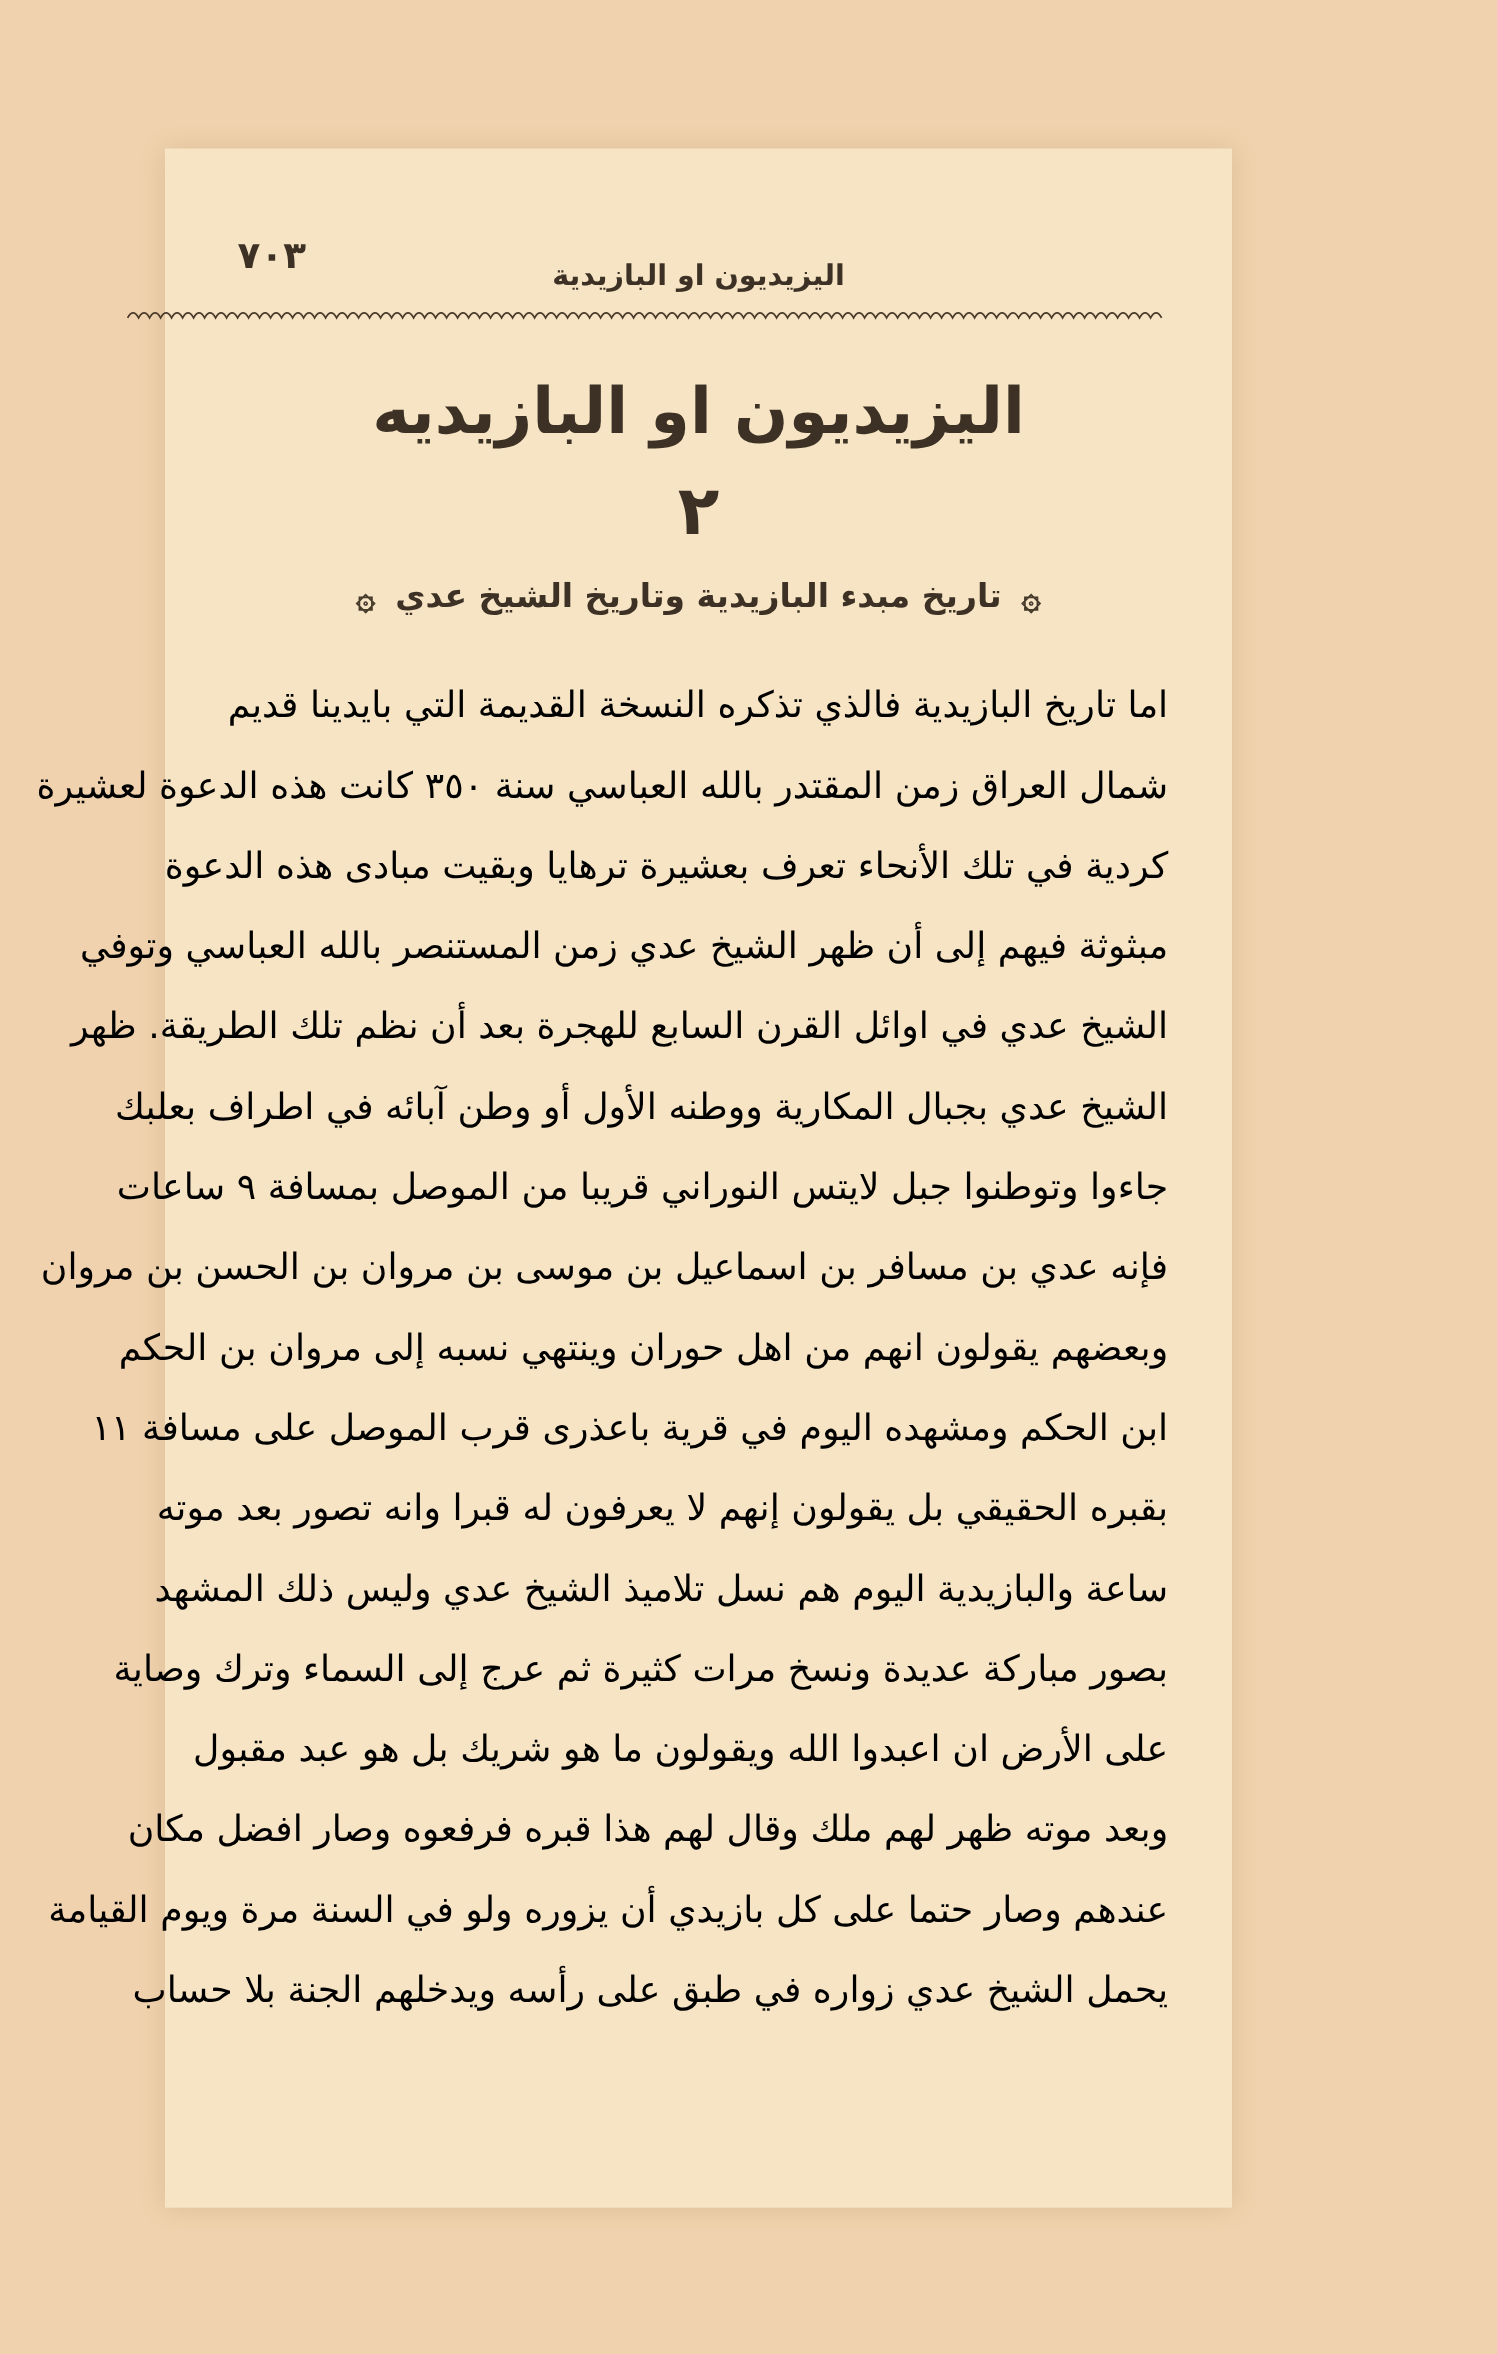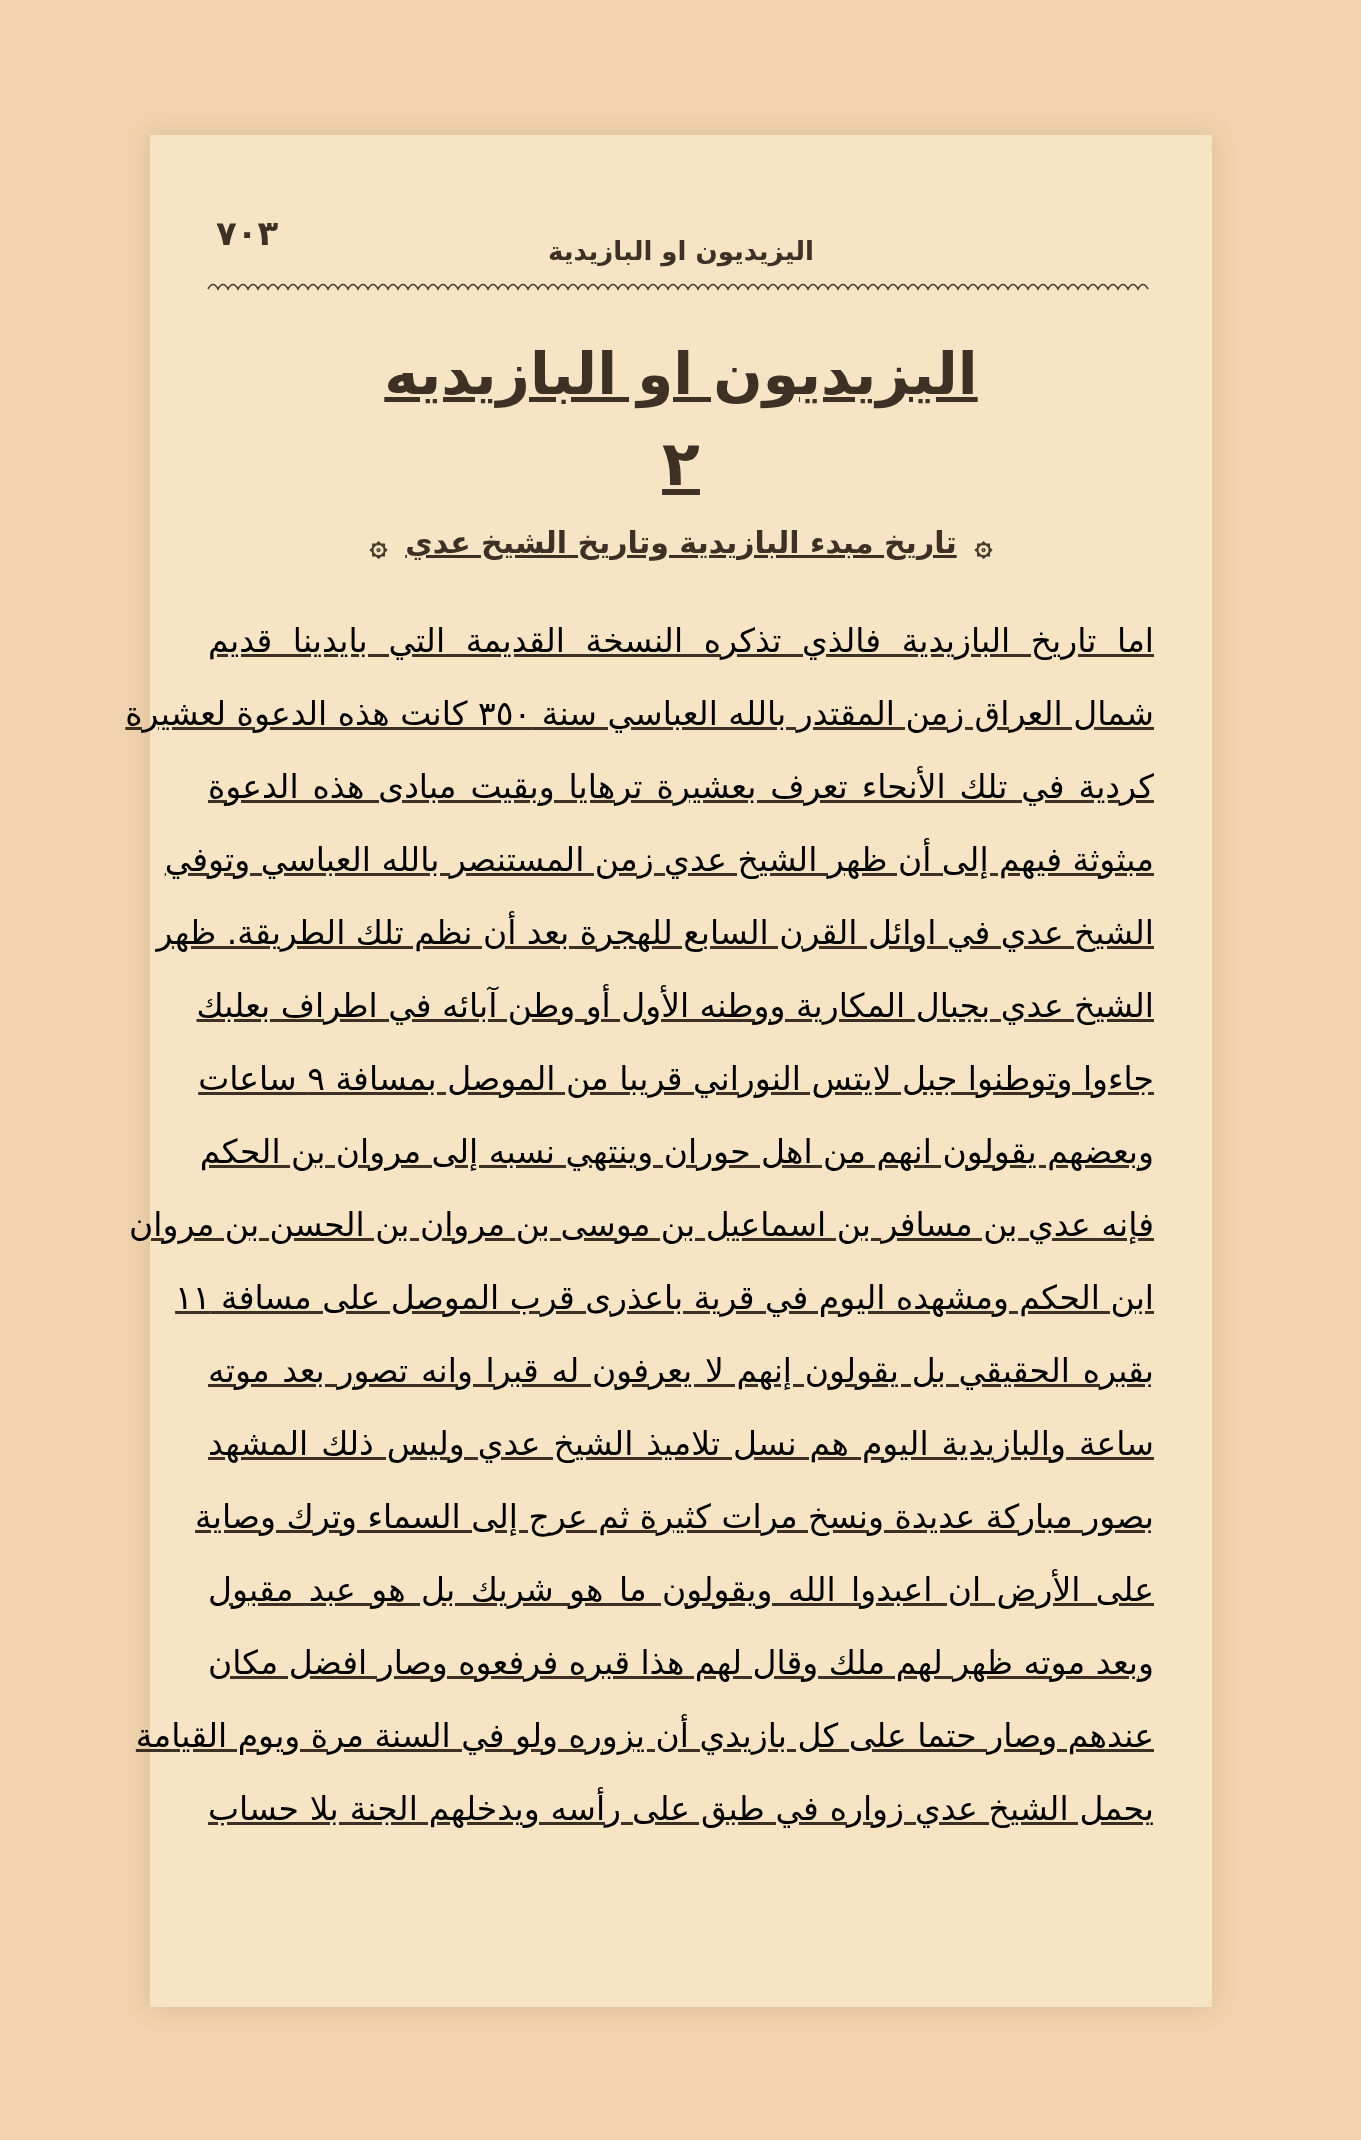--- a/index.html
+++ b/index.html
@@ -15,28 +15,27 @@
     position: relative;
   }
   .scan-wrap {
     position: absolute;
     inset: 0;
   }
   .page {
     position: absolute;
     left: 150px;
     top: 135px;
-    width: 1062px;
+    width: 970px;
     height: 1872px;
     background: #f6e4c4;
     box-shadow: 0 0 22px rgba(120, 90, 50, 0.18);
     color: #3c3124;
     box-sizing: border-box;
     padding: 0 58px;
-    text-decoration: underline;
   }
   .header-row {
     position: relative;
     margin-top: 78px;
     height: 52px;
   }
   .page-number {
     position: absolute;
     left: 8px;
     top: 0;
@@ -124,22 +123,22 @@
     </div>
 
     <div class="body-text">
       <div class="body-line">اما تاريخ البازيدية فالذي تذكره النسخة القديمة التي بايدينا قديم</div>
       <div class="body-line">شمال العراق زمن المقتدر بالله العباسي سنة ٣٥٠ كانت هذه الدعوة لعشيرة</div>
       <div class="body-line">كردية في تلك الأنحاء تعرف بعشيرة ترهايا وبقيت مبادى هذه الدعوة</div>
       <div class="body-line">مبثوثة فيهم إلى أن ظهر الشيخ عدي زمن المستنصر بالله العباسي وتوفي</div>
       <div class="body-line">الشيخ عدي في اوائل القرن السابع للهجرة بعد أن نظم تلك الطريقة. ظهر</div>
       <div class="body-line">الشيخ عدي بجبال المكارية ووطنه الأول أو وطن آبائه في اطراف بعلبك</div>
       <div class="body-line">جاءوا وتوطنوا جبل لايتس النوراني قريبا من الموصل بمسافة ٩ ساعات</div>
+      <div class="body-line">فإنه عدي بن مسافر بن اسماعيل بن موسى بن مروان بن الحسن بن مروان</div>
       <div class="body-line">وبعضهم يقولون انهم من اهل حوران وينتهي نسبه إلى مروان بن الحكم</div>
-      <div class="body-line">فإنه عدي بن مسافر بن اسماعيل بن موسى بن مروان بن الحسن بن مروان</div>
       <div class="body-line">ابن الحكم ومشهده اليوم في قرية باعذرى قرب الموصل على مسافة ١١</div>
       <div class="body-line">بقبره الحقيقي بل يقولون إنهم لا يعرفون له قبرا وانه تصور بعد موته</div>
       <div class="body-line">ساعة والبازيدية اليوم هم نسل تلاميذ الشيخ عدي وليس ذلك المشهد</div>
       <div class="body-line">بصور مباركة عديدة ونسخ مرات كثيرة ثم عرج إلى السماء وترك وصاية</div>
       <div class="body-line">على الأرض ان اعبدوا الله ويقولون ما هو شريك بل هو عبد مقبول</div>
       <div class="body-line">وبعد موته ظهر لهم ملك وقال لهم هذا قبره فرفعوه وصار افضل مكان</div>
       <div class="body-line">عندهم وصار حتما على كل بازيدي أن يزوره ولو في السنة مرة ويوم القيامة</div>
       <div class="body-line">يحمل الشيخ عدي زواره في طبق على رأسه ويدخلهم الجنة بلا حساب</div>
     </div>
 

